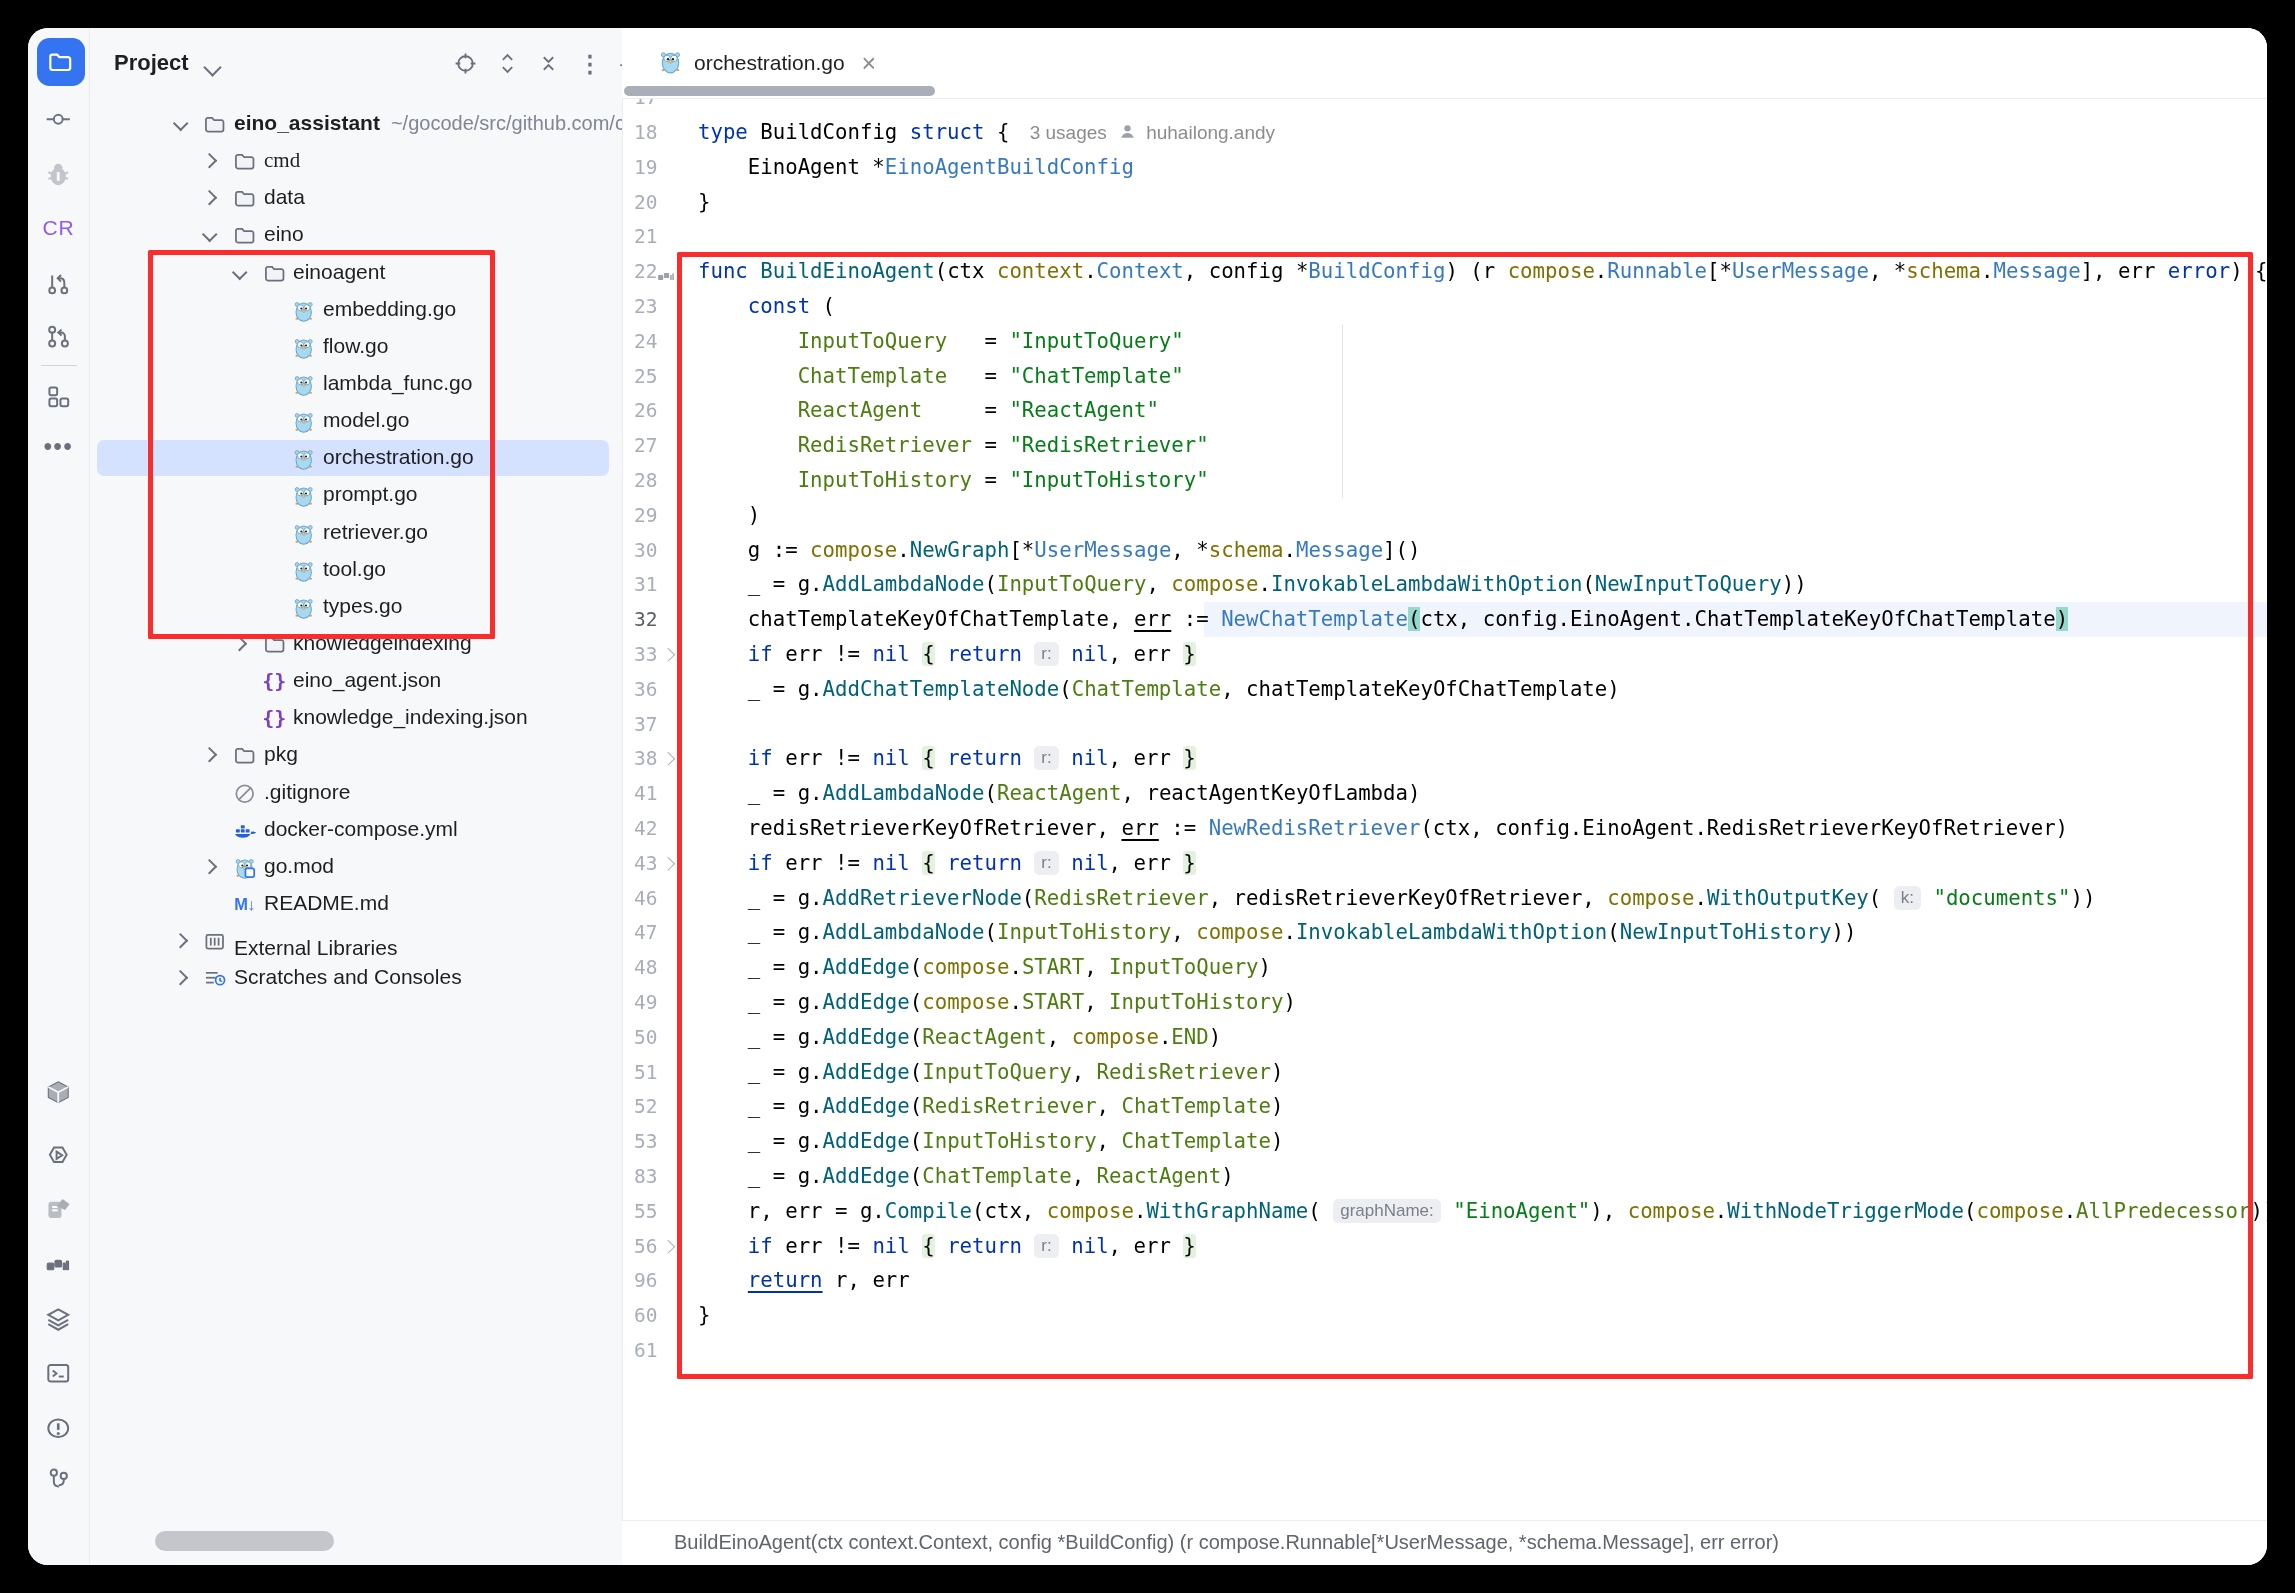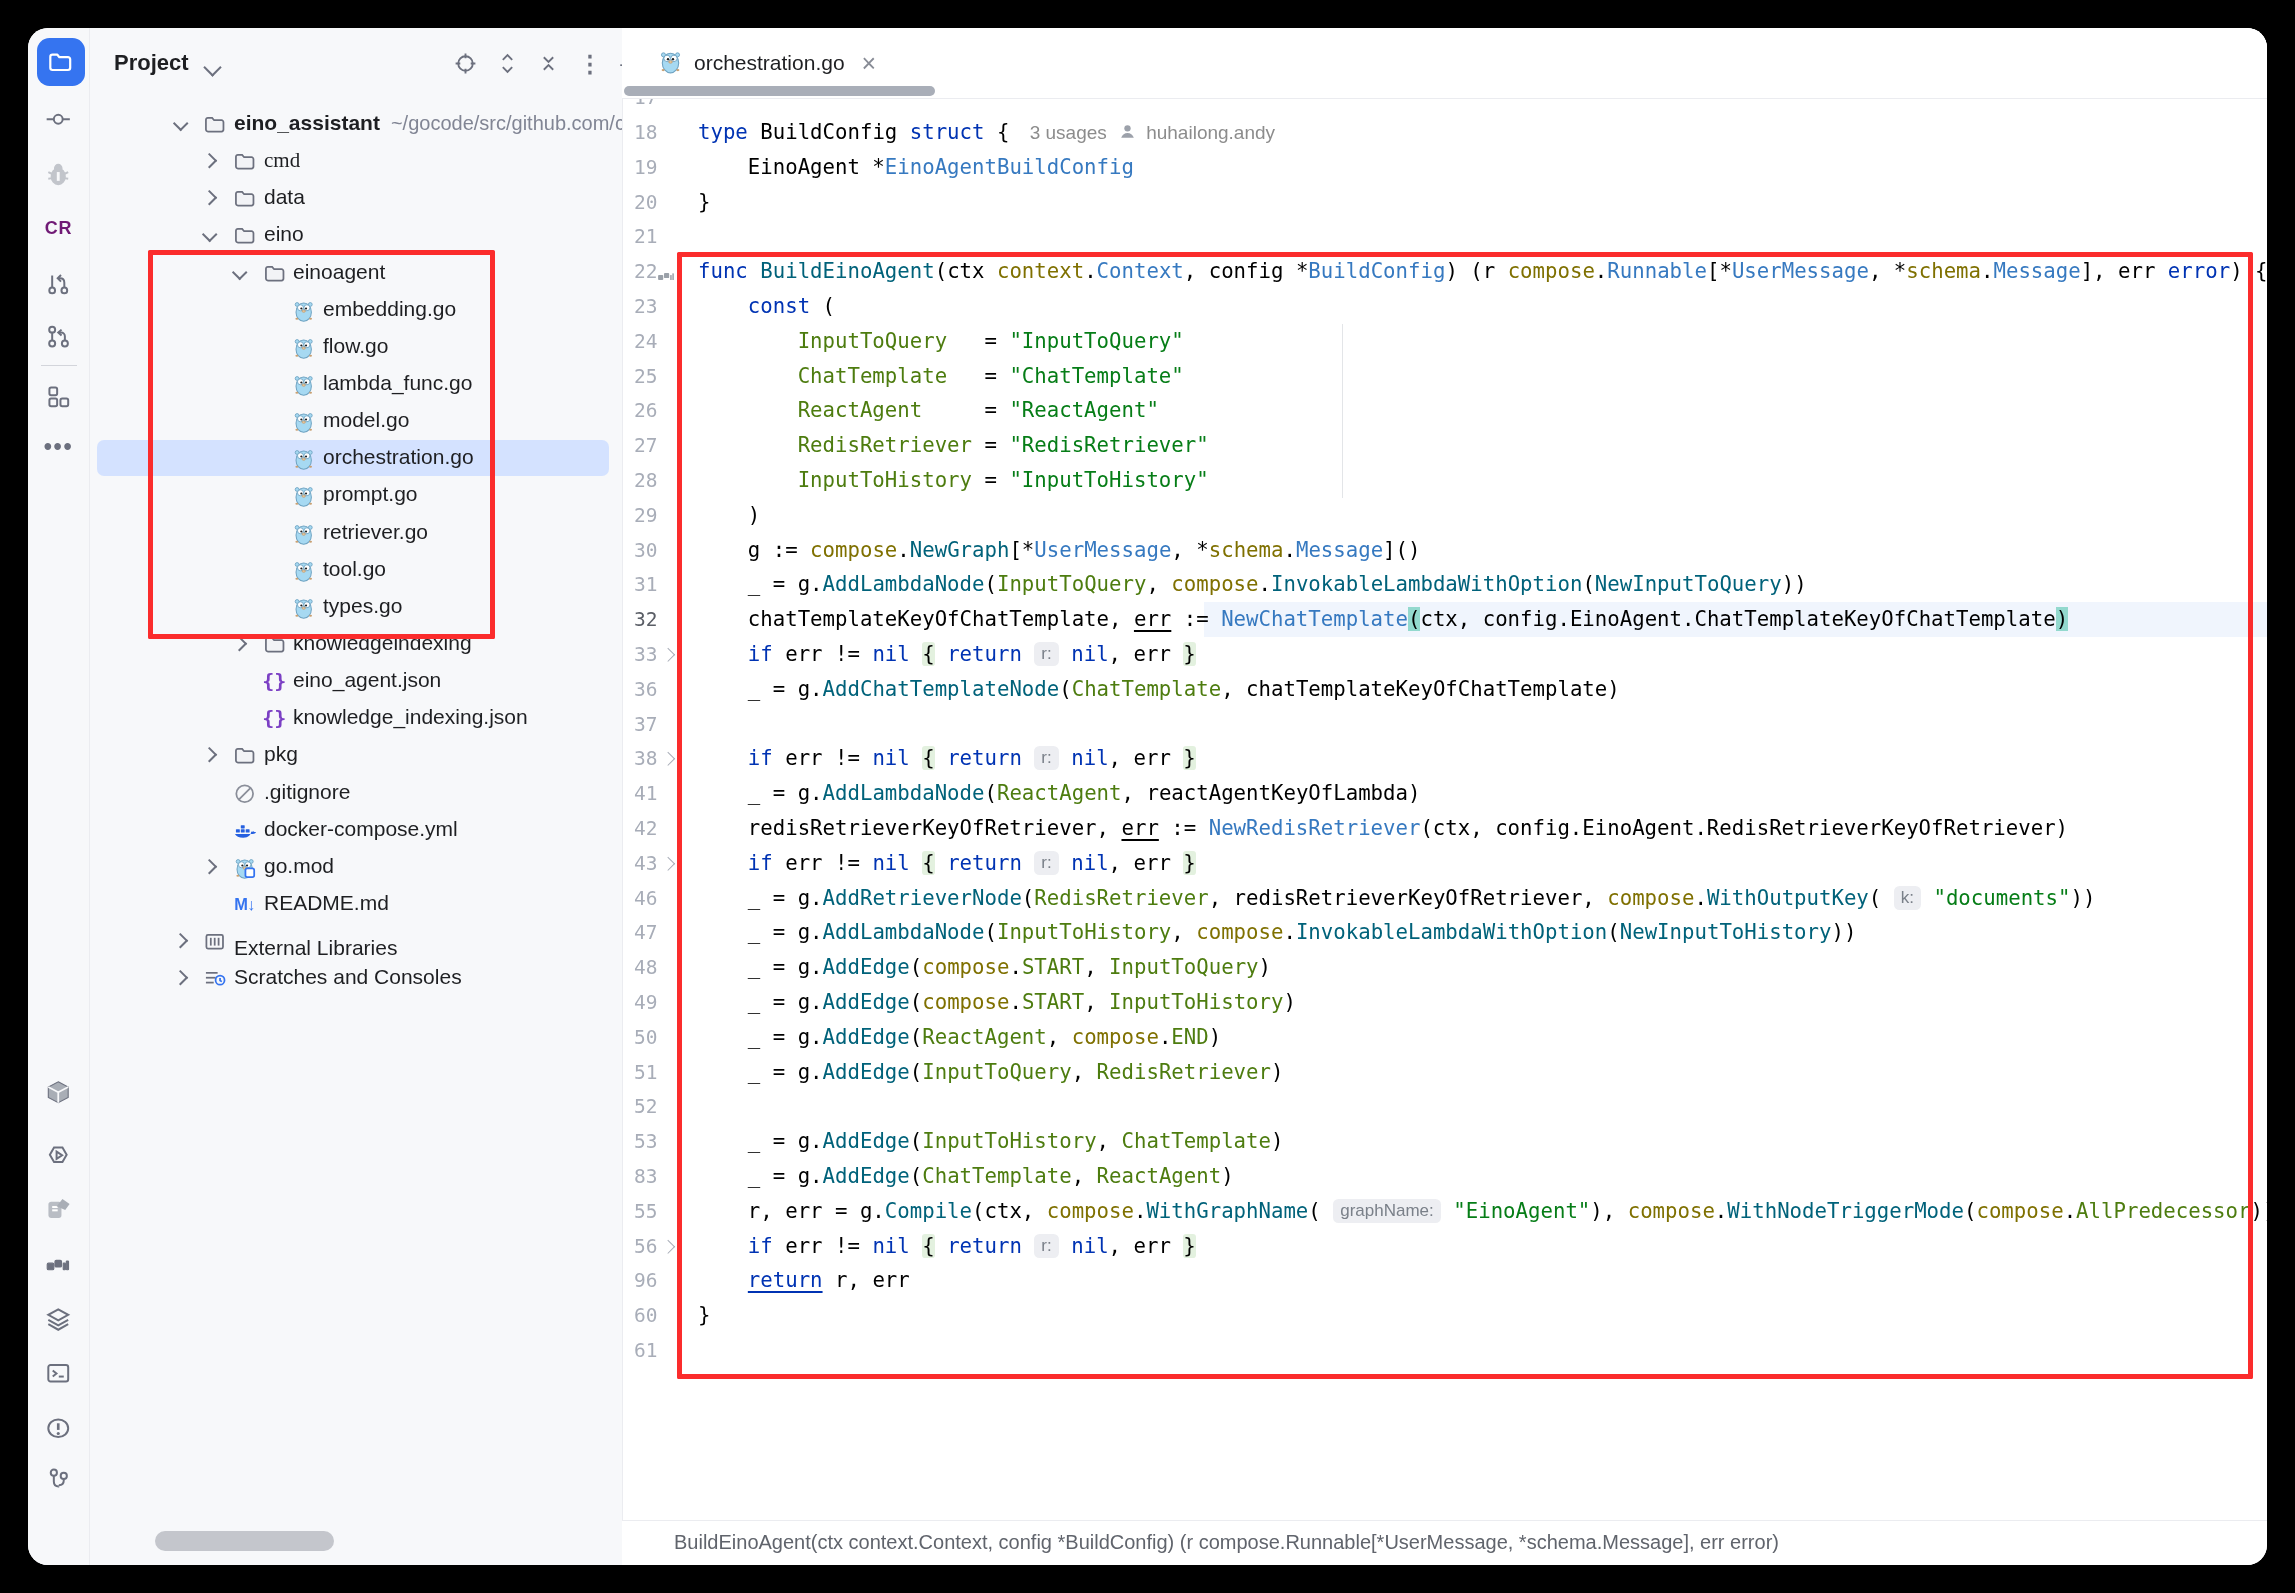--- a/index.html
+++ b/index.html
@@ -8,21 +8,21 @@
     border-radius:20px;overflow:hidden;}
   
   .activity{position:absolute;left:0;top:0;width:61px;height:1537px;background:#F7F8FA;
     border-right:0.8px solid #EBECF0;z-index:6;}
   .app-btn{position:absolute;left:8.6px;top:10px;width:48px;height:48px;border-radius:12.5px;
     background:#3574F0;display:flex;align-items:center;justify-content:center;}
   .act-ic{position:absolute;left:0;width:61px;height:44px;display:flex;align-items:center;
     justify-content:center;color:#6C707E;}
   .act-ic svg{stroke:#6C707E;}
   .act-div{position:absolute;left:12.5px;width:36px;height:0.8px;background:#D3D5DB;}
-  .cr-txt{font-weight:700;font-size:18px;color:#701a75;letter-spacing:0.8px;}
+  .cr-txt{font-weight:400;font-size:21px;color:#8b5cf6;letter-spacing:0.8px;}
   .more-txt{font-size:23.4px;color:#6C707E;letter-spacing:1.6px;font-weight:700;}
   
   .panel{position:absolute;left:61px;top:0;width:533px;height:1537px;background:#F7F8FA;
     border-right:0.8px solid #EBECF0;z-index:4;overflow:hidden;}
   .panel-head{position:absolute;left:0;top:0;width:533px;height:72px;}
   .panel-title{position:absolute;left:25px;top:22px;font-size:22px;font-weight:700;color:#1E1F22;}
   .panel-title-chev{position:absolute;top:33px;width:11px;height:11px;border-right:2.3px solid #6C707E;
     border-bottom:2.3px solid #6C707E;transform:rotate(45deg);}
   .ph-ic{position:absolute;top:20px;width:34px;height:31px;display:flex;align-items:center;
     justify-content:center;color:#6C707E;font-size:20px;}
@@ -681,20 +681,21 @@
       <div class="crow" style="top: 992px;">
         <span class="lnum">50</span>
         <span class="ctext"><span>    _ = g.</span><span class="tk-f">AddEdge</span><span>(</span><span class="tk-c">ReactAgent</span><span>, </span><span class="tk-g">compose</span><span>.</span><span class="tk-c">END</span><span>)</span></span>
       </div>
       <div class="crow" style="top: 1027px;">
         <span class="lnum">51</span>
         <span class="ctext"><span>    _ = g.</span><span class="tk-f">AddEdge</span><span>(</span><span class="tk-c">InputToQuery</span><span>, </span><span class="tk-c">RedisRetriever</span><span>)</span></span>
       </div>
       <div class="crow" style="top: 1061px;">
         <span class="lnum">52</span>
+        <span class="ctext"><span>    _ = g.</span><span class="tk-f">AddEdge</span><span>(</span><span class="tk-c">RedisRetriever</span><span>, </span><span class="tk-c">ChatTemplate</span><span>)</span></span>
       </div>
       <div class="crow" style="top: 1096px;">
         <span class="lnum">53</span>
         <span class="ctext"><span>    _ = g.</span><span class="tk-f">AddEdge</span><span>(</span><span class="tk-c">InputToHistory</span><span>, </span><span class="tk-c">ChatTemplate</span><span>)</span></span>
       </div>
       <div class="crow" style="top: 1131px;">
         <span class="lnum">83</span>
         <span class="ctext"><span>    _ = g.</span><span class="tk-f">AddEdge</span><span>(</span><span class="tk-c">ChatTemplate</span><span>, </span><span class="tk-c">ReactAgent</span><span>)</span></span>
       </div>
       <div class="crow" style="top: 1166px;">

